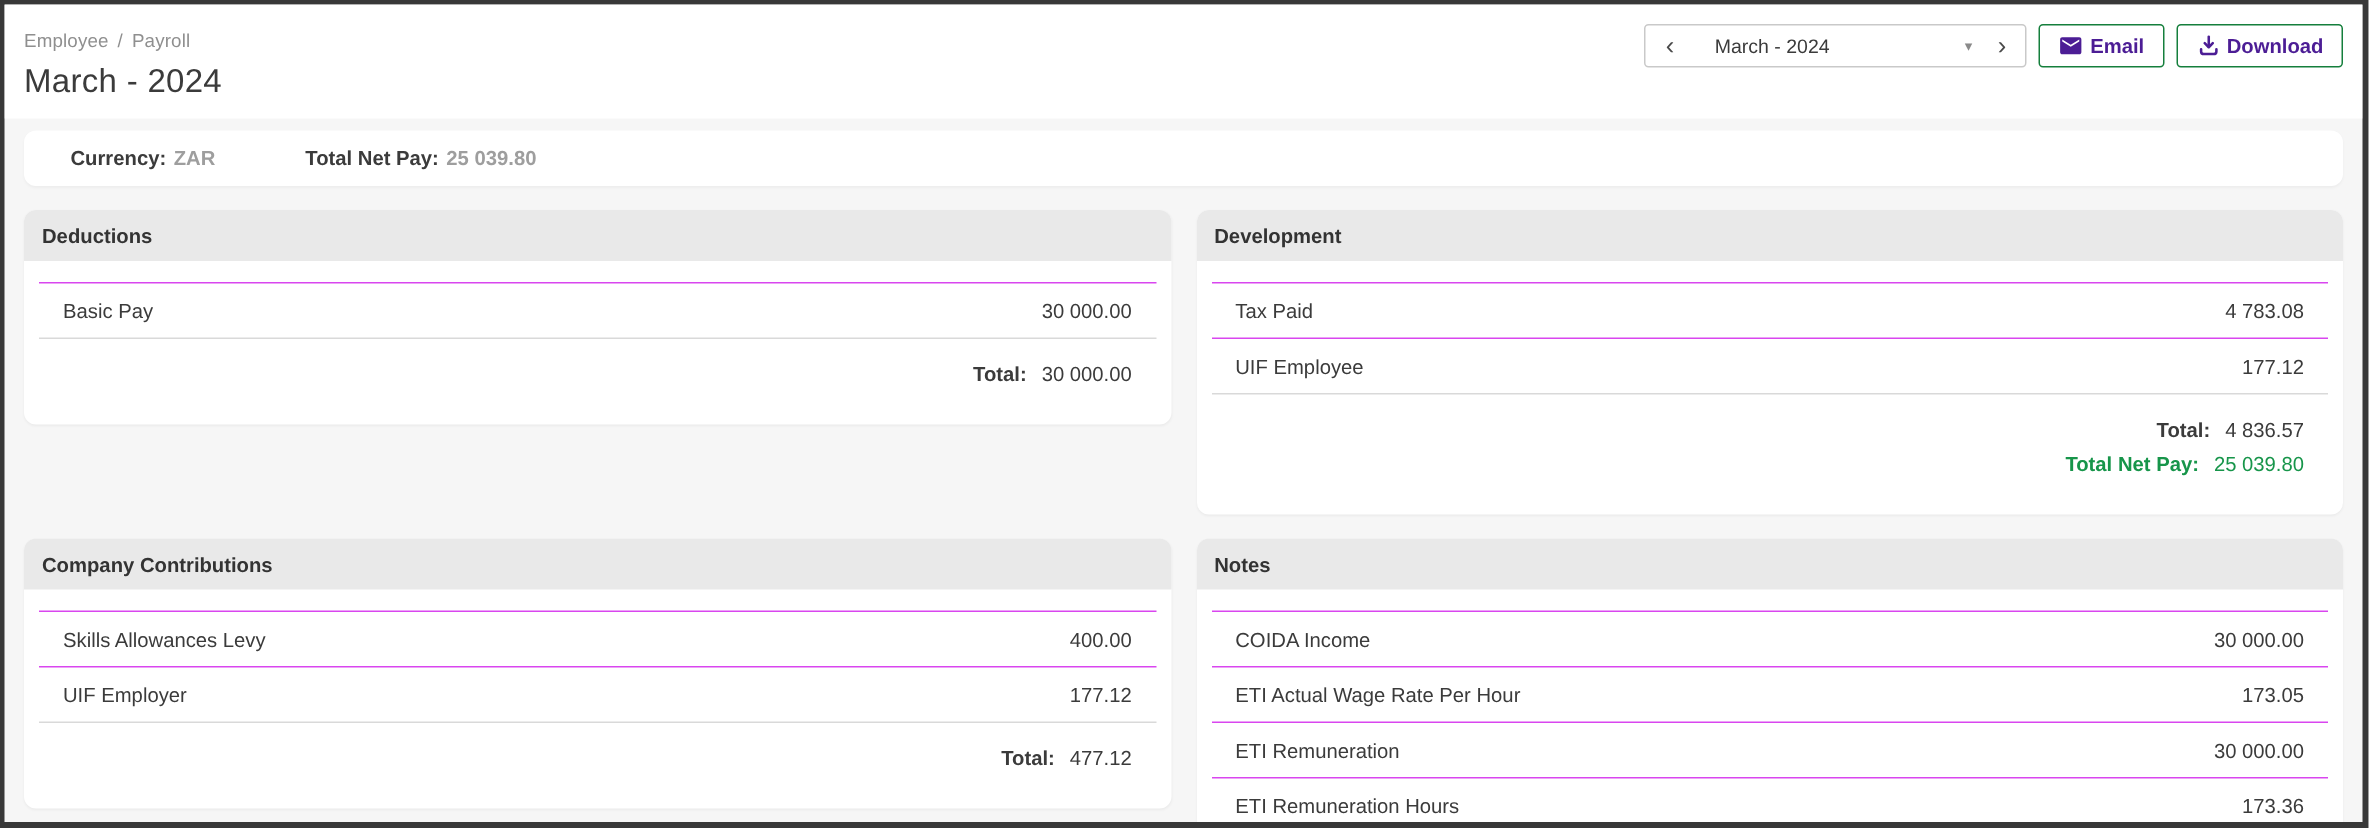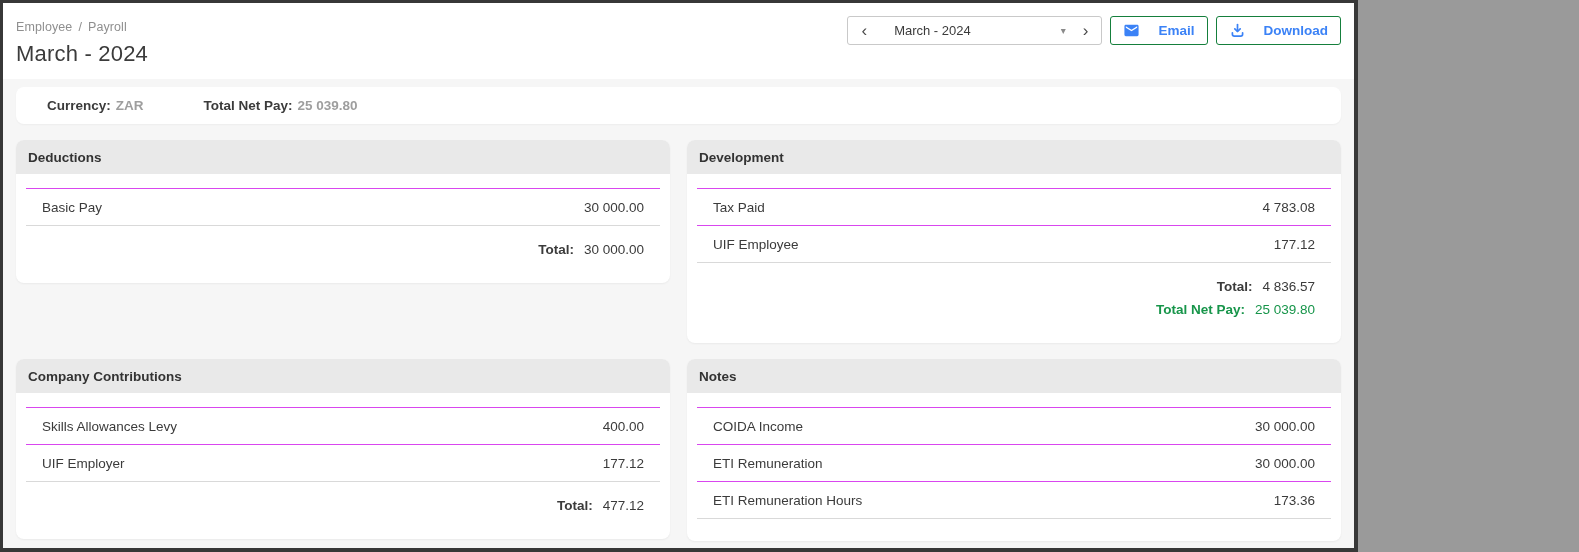--- a/index.html
+++ b/index.html
@@ -1,21 +1,21 @@
 <!DOCTYPE html>
 <html><head>
 <meta charset="utf-8">
 <style>
   * { box-sizing: border-box; margin: 0; padding: 0; }
   html,body { background:#9a9a9a; }
   body { font-family: "Liberation Sans", sans-serif; }
 
   .frame {
     position: relative;
-    width: 1358px; height: 552px;
+    width: 1579px; height: 552px;
     border: 3px solid #383838;
     border-right-width: 4px;
     border-bottom-width: 4px;
     background: #f6f6f6;
     overflow: hidden;
   }
 
   
   .header {
     background: #ffffff;
@@ -37,24 +37,24 @@
     padding: 0 13px;
     font-size: 13px; color: #3b3b3b;
   }
   .chev { color: #4a4a4a; font-size: 17px; line-height: 1; cursor: pointer; user-select: none; }
   .period-value { margin-left: 27px; }
   .caret { margin-left: auto; color: #8a8a8a; font-size: 10px; cursor: pointer; }
   .chev-next { margin-left: 17px; }
 
   .btn {
     height: 29px;
-    display: inline-flex; align-items: center; gap: 18px;
+    display: inline-flex; align-items: center; gap: 4px;
     padding: 0 12px;
     border: 1px solid #157f3c; border-radius: 3px;
-    background: #fff; color: #3b82f6;
+    background: #fff; color: #4c1d95;
     font-family: "Liberation Sans", sans-serif;
     font-weight: 700; font-size: 13.5px;
     cursor: pointer;
   }
   .btn svg { display: block; }
 
   
   .summary {
     margin: 8px 13px 0;
     background: #fff; border-radius: 8px;
@@ -218,20 +218,24 @@
 
     <div class="card">
       <div class="card-header">Notes</div>
       <div class="card-body">
         <div class="rows">
           <div class="row">
             <span>COIDA Income</span>
             <span>30 000.00</span>
           </div>
           <div class="row">
+            <span>ETI Actual Wage Rate Per Hour</span>
+            <span>173.05</span>
+          </div>
+          <div class="row">
             <span>ETI Remuneration</span>
             <span>30 000.00</span>
           </div>
           <div class="row">
             <span>ETI Remuneration Hours</span>
             <span>173.36</span>
           </div>
         </div>
       </div>
     </div>

